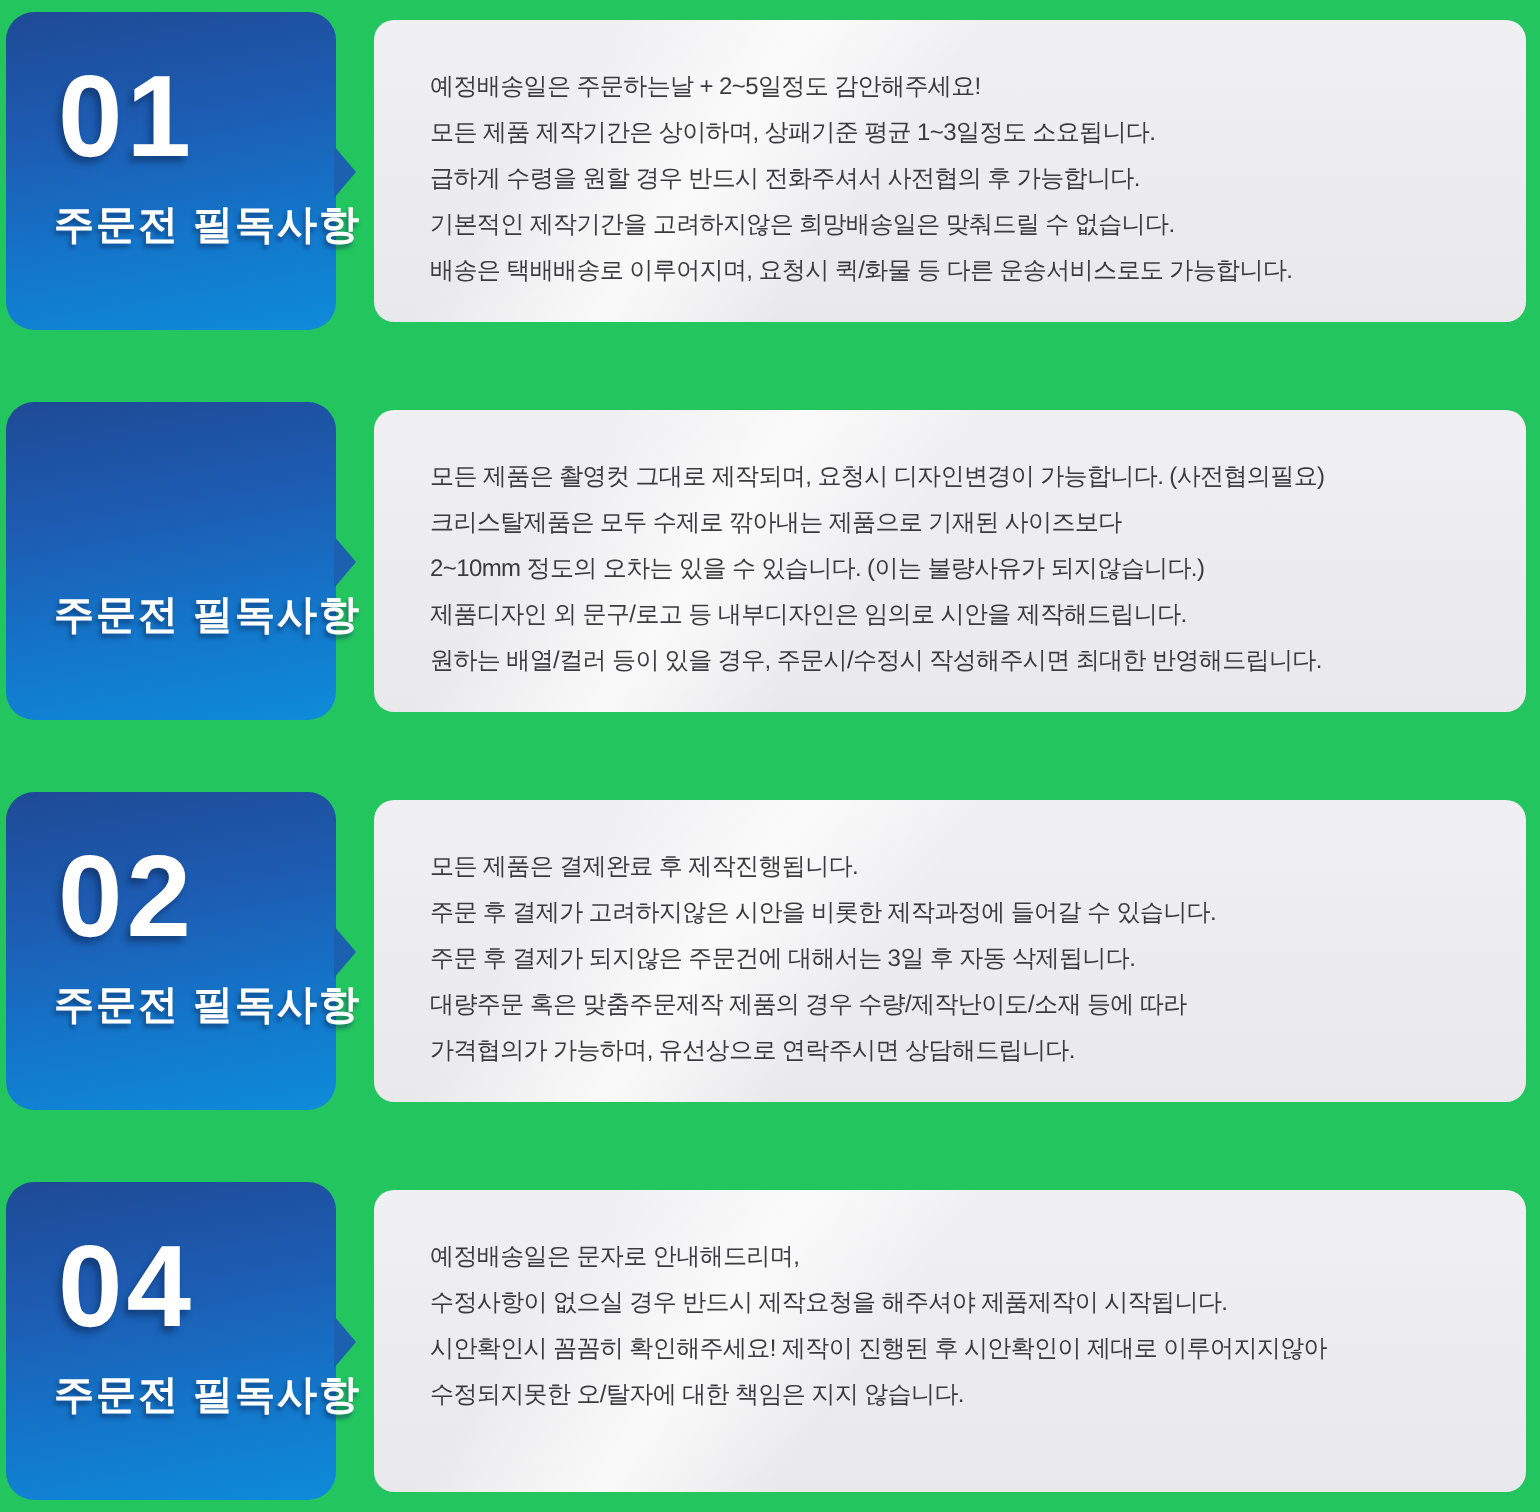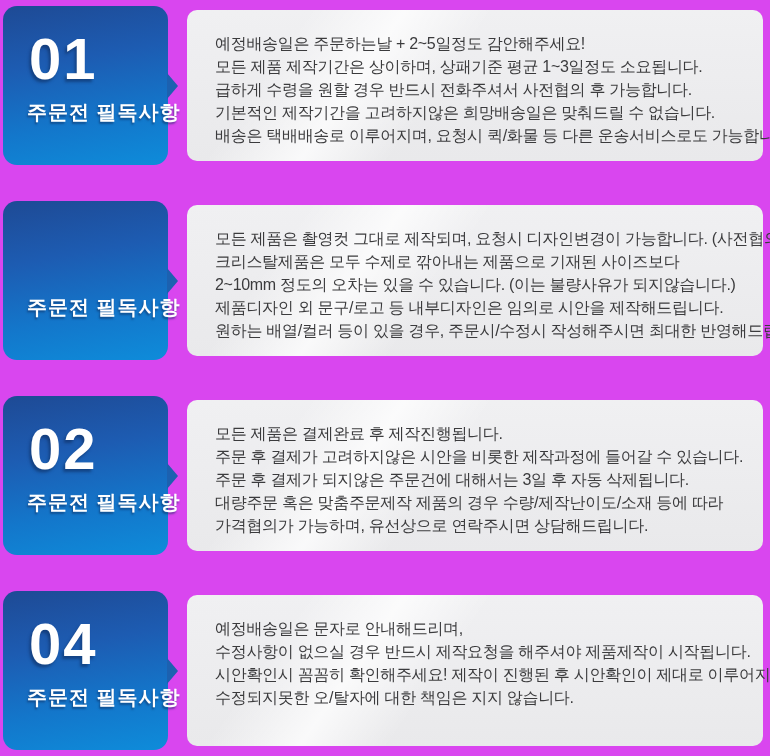--- a/index.html
+++ b/index.html
@@ -5,21 +5,21 @@
   html, body {
     margin: 0;
     padding: 0;
     background: #ffffff;
     font-family: "Liberation Sans", "DejaVu Sans", sans-serif;
   }
   .page {
     position: relative;
     width: 770px;
     height: 756px;
-    background: #d946ef;
+    background: #22c55e;
     padding-top: 6px;
     box-sizing: border-box;
     overflow: hidden;
   }
   .section {
     position: relative;
     height: 159px;
     margin-bottom: 36px;
   }
   .section:last-child { margin-bottom: 0; padding-left: 12px; }
@@ -77,21 +77,21 @@
     width: 576px;
     height: 151px;
     box-sizing: border-box;
     border-radius: 10px;
     padding: 22px 28px 0 28px;
     background:
       linear-gradient(305deg, rgba(255,255,255,0) 55%, rgba(255,255,255,0.75) 68%, rgba(255,255,255,0) 82%),
       linear-gradient(180deg, #f0f0f2 0%, #e9e9eb 100%);
   }
   .line {
-    font-size: 16px;
+    font-size: 12px;
     line-height: 23px;
     color: #3b3b3d;
     letter-spacing: -0.3px;
     white-space: nowrap;
   }
 </style>
 </head>
 <body>
 
 <div class="page">

